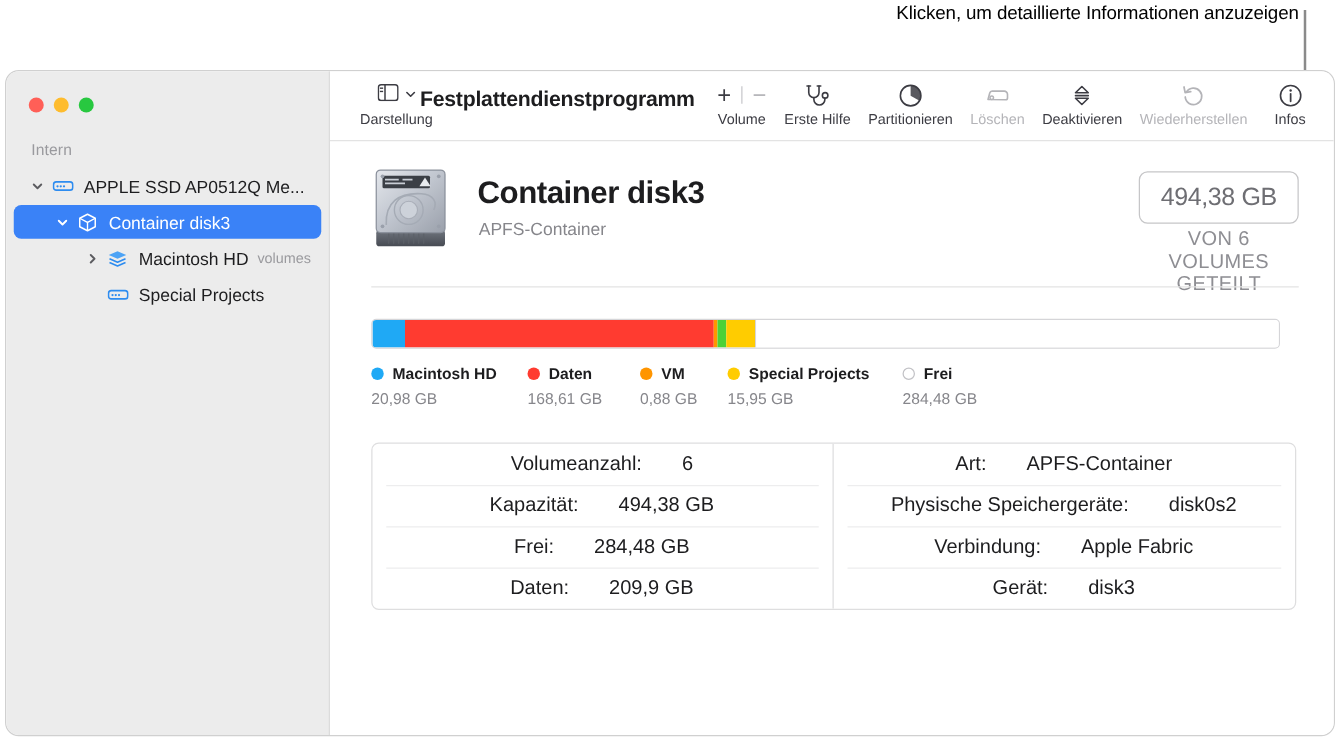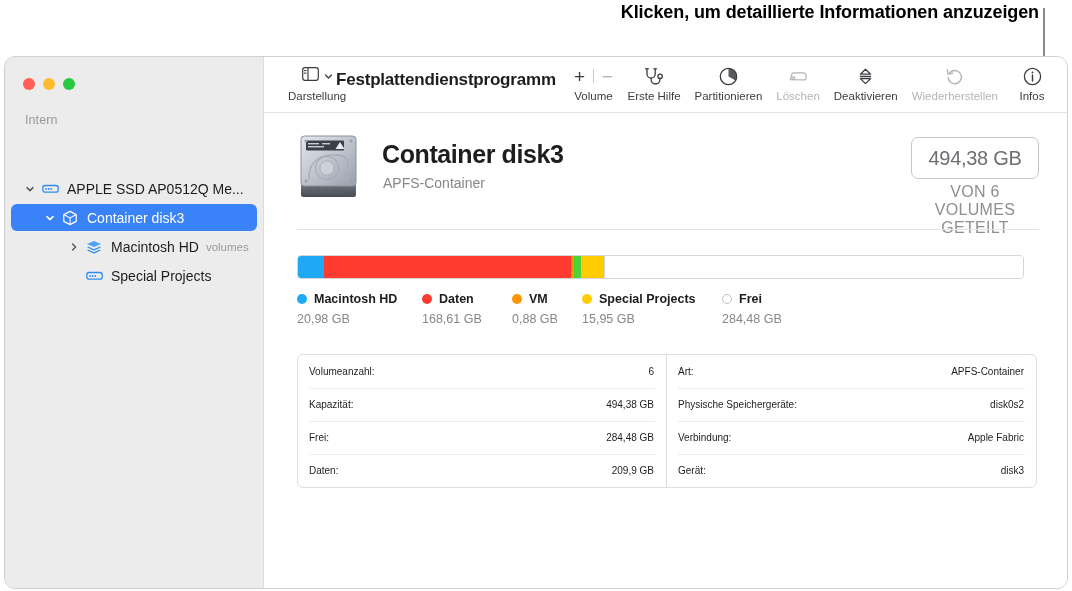--- a/index.html
+++ b/index.html
@@ -13,25 +13,24 @@
 
   
   .callout {
     position: absolute;
     left: 0; top: 0;
     width: 1072px; height: 56px;
   }
   .callout-text {
     position: absolute;
     right: 33px; top: 2px;
-    font-size: 18px;
+    font-size: 15px;
     color: #000000;
     white-space: nowrap;
     letter-spacing: -0.1px;
-    font-weight: bold;
   }
   .callout-line {
     position: absolute;
     right: 27px; top: 8px;
     width: 2px; height: 52px;
     background: #8a8a8a;
   }
 
   
   .window {
@@ -97,21 +96,21 @@
     width: 22px; flex: 0 0 22px;
     display: flex; align-items: center; justify-content: center;
     margin-right: 6px;
   }
   .sb-label { white-space: nowrap; }
   .sb-sublabel {
     font-size: 11.5px;
     color: #9a9a9e;
     margin-left: 7px;
   }
-  .indent-1 { padding-left: 10px; margin-top: 40px; }
+  .indent-1 { padding-left: 10px; }
   .indent-2 { padding-left: 30px; }
   .indent-3 { padding-left: 54px; }
 
   
   .main {
     flex: 1 1 auto;
     position: relative;
     background: #ffffff;
   }
 
@@ -242,23 +241,23 @@
     border: 1px solid #dededf;
     border-radius: 6px;
     display: flex;
     overflow: hidden;
     background: #ffffff;
   }
   .info-col { flex: 1 1 50%; }
   .info-col.left { border-right: 1px solid #dededf; }
   .info-row {
     height: 33px;
-    display: flex; align-items: center; justify-content: space-between;
+    display: flex; align-items: center; justify-content: center;
     padding: 0 12px 0 11px;
-    font-size: 10px;
+    font-size: 16px;
     color: #1d1d1f;
     position: relative;
     gap: 32px;
   }
   .info-row + .info-row::before {
     content: "";
     position: absolute;
     left: 11px; right: 11px; top: 0;
     height: 1px; background: #ededee;
   }

